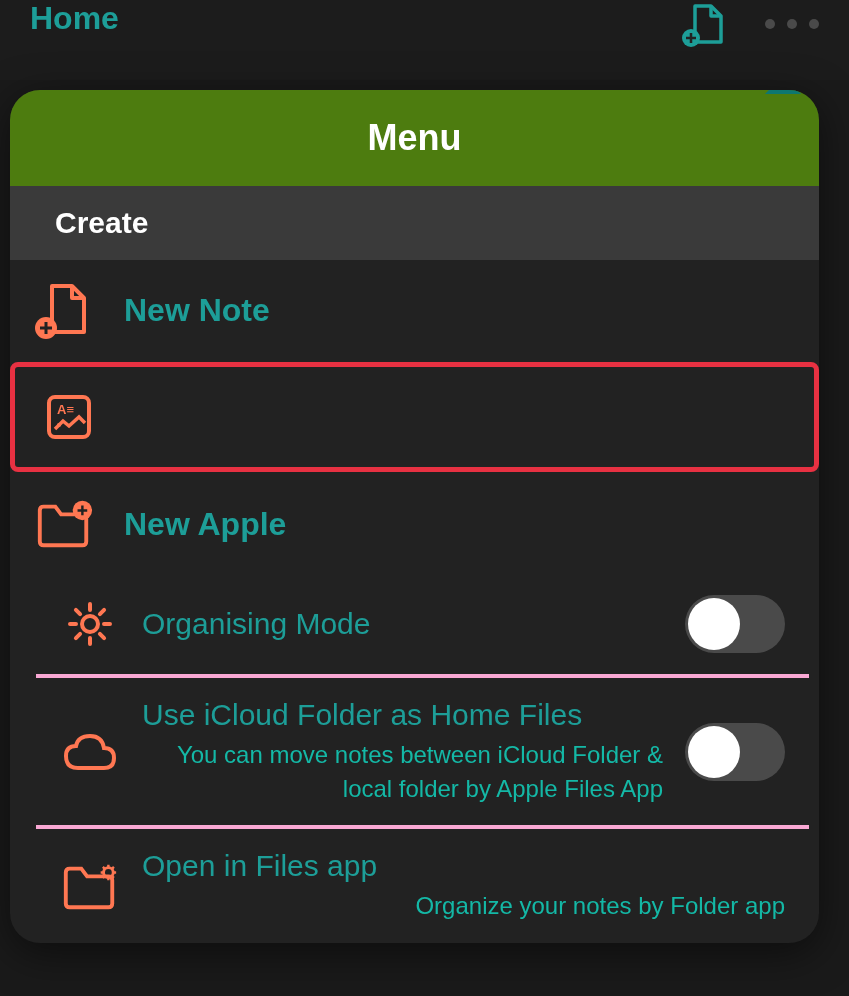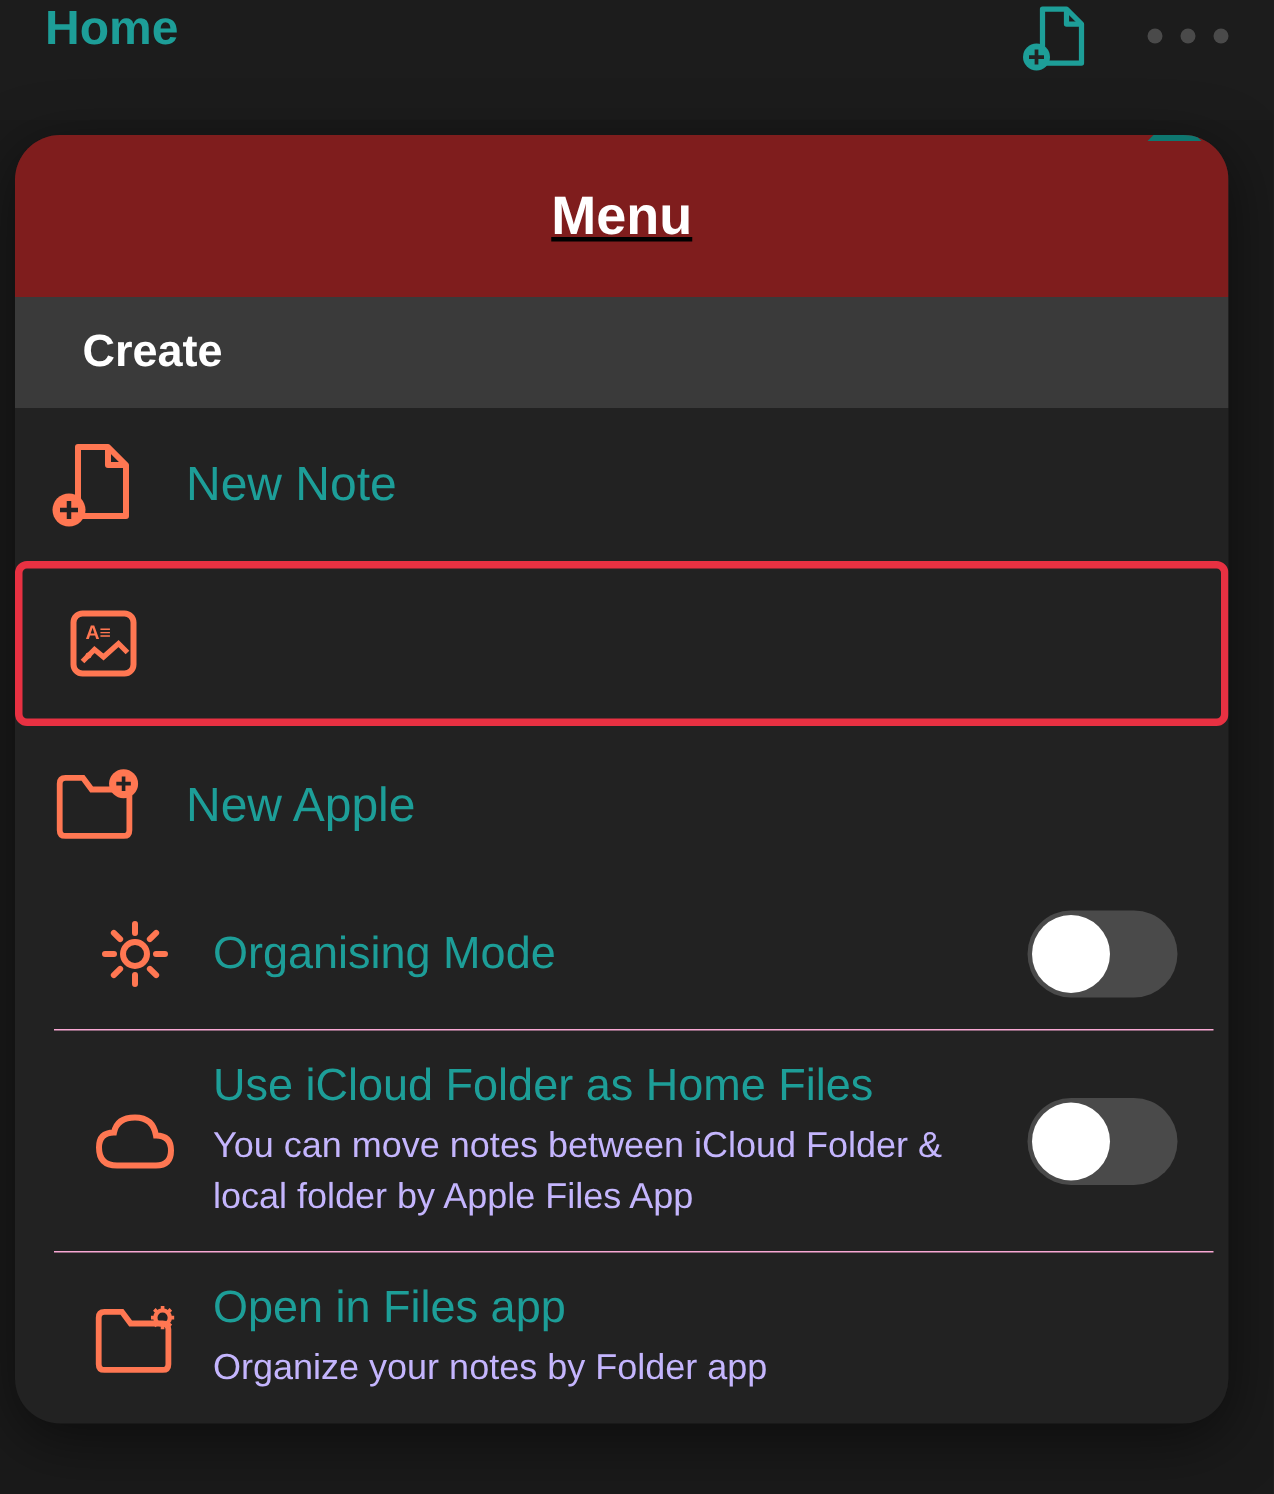--- a/index.html
+++ b/index.html
@@ -76,26 +76,25 @@
       right: 18px;
       width: 0;
       height: 0;
       border-left: 18px solid transparent;
       border-right: 18px solid transparent;
       border-bottom: 18px solid #0e7770;
       z-index: 10;
     }
     
     .menu-header {
-      background-color: #7f1d1d;
-      height: 108px;
+      background-color: #4d7c0f;
+      height: 96px;
       display: flex;
       align-items: center;
       justify-content: center;
-      text-decoration: underline;
     }
     
     .menu-title {
       color: #ffffff;
       font-size: 36px;
       font-weight: 600;
     }
     
     .section-header {
       background-color: #3a3a3a;
@@ -128,29 +127,29 @@
       height: 60px;
       display: flex;
       align-items: center;
       justify-content: center;
       flex-shrink: 0;
     }
     
     .menu-item-label {
       color: #1d9e98;
       font-size: 32px;
-      font-weight: 400;
+      font-weight: 700;
     }
     
     .menu-item-multi {
       display: flex;
       align-items: center;
       padding: 20px 24px;
       gap: 22px;
-      border-bottom: 1px solid #f9a8d4;
+      border-bottom: 4px solid #f9a8d4;
       margin-left: 26px;
       margin-right: 10px;
       min-height: 96px;
     }
     
     .menu-item-multi.no-border {
       border-bottom: none;
     }
     
     .menu-item-content {
@@ -160,24 +159,25 @@
       gap: 6px;
     }
     
     .menu-item-title {
       color: #1d9e98;
       font-size: 30px;
       font-weight: 400;
     }
     
     .menu-item-subtitle {
-      color: #c4b5fd;
+      color: #14b8a6;
       font-size: 24px;
       font-weight: 400;
       line-height: 1.4;
+      text-align: right;
     }
     
     .toggle {
       width: 100px;
       height: 58px;
       background-color: #4a4a4a;
       border-radius: 29px;
       position: relative;
       flex-shrink: 0;
     }

